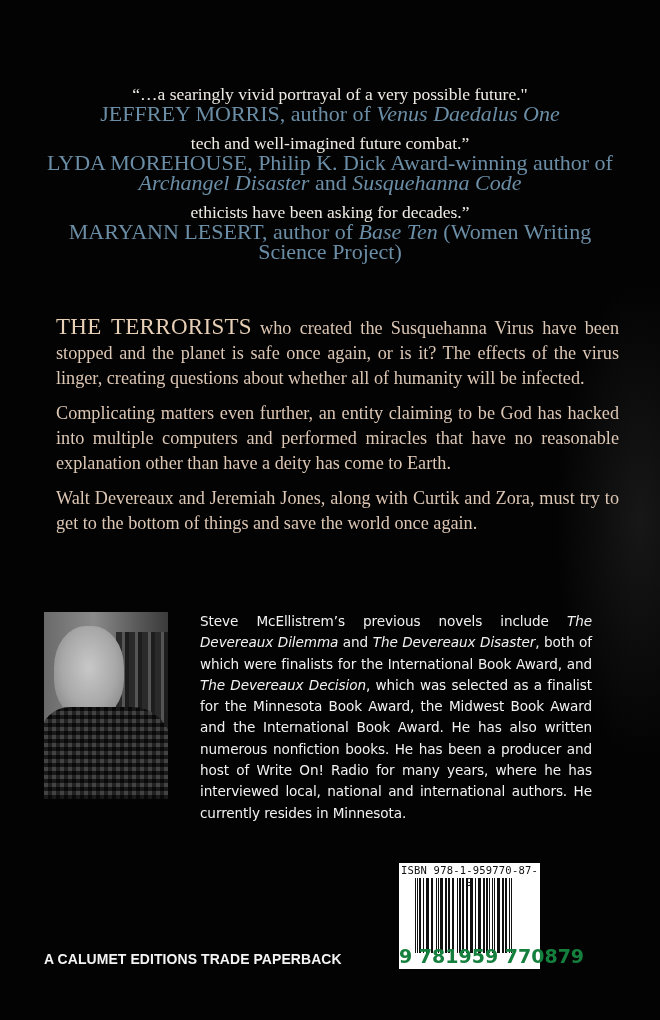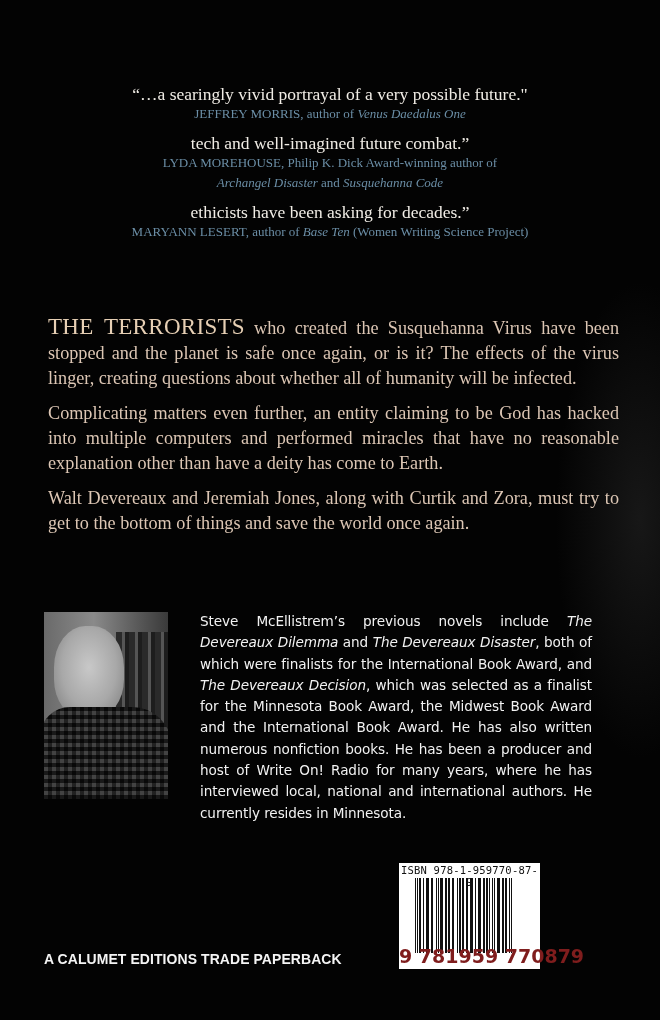--- a/index.html
+++ b/index.html
@@ -17,30 +17,30 @@
     .blurbs {
       position:absolute; left:40px; top:84px; width:580px;
       text-align:center;
       font-family:"Liberation Serif", "DejaVu Serif", serif;
     }
     .blurb { margin-bottom:9px; }
     .quote {
       color:#f1ede6; font-size:17.5px; line-height:20px;
     }
     .attrib {
-      color:#6b8ea6; font-size:13px; line-height:20px;
+      color:#6b8ea6; font-size:22px; line-height:20px;
     }
     .attrib i { font-style:italic; }
     .synopsis {
       position:absolute; left:44px; top:314px; width:575px;
       font-family:"Liberation Serif", "DejaVu Serif", serif;
       color:#dcc6b4; font-size:18.2px; line-height:25px;
       text-align:justify;
     }
-    .synopsis p { margin:0 0 10px 4px; }
+    .synopsis p { margin:0 0 10px 12px; }
     .lead-caps { font-size:23px; color:#e6cfb4; letter-spacing:0.3px; }
     .author-photo {
       position:absolute; left:44px; top:612px; width:124px; height:187px;
       background:
         linear-gradient(180deg, rgba(0,0,0,0) 0%, rgba(0,0,0,0) 100%),
         #6e6e6e;
       overflow:hidden;
     }
     .photo-bg {
       position:absolute; inset:0;
@@ -81,21 +81,21 @@
       font-size:10.5px; color:#111; letter-spacing:0.2px;
     }
     .bars {
       position:absolute; left:16px; top:15px; width:120px; height:75px;
       display:flex; align-items:stretch;
     }
     .bar { background:#111; height:100%; }
     .isbn-bottom {
       position:absolute; left:0; top:82px; width:141px;
       font-family:"DejaVu Sans", "Liberation Sans", sans-serif;
-      font-size:19px; color:#7f1d1d; font-weight:bold; line-height:22px;
+      font-size:19px; color:#15803d; font-weight:bold; line-height:22px;
       white-space:pre;
     }
     .publisher {
       position:absolute; left:44px; top:950px;
       font-family:"Liberation Sans", "DejaVu Sans", sans-serif;
       font-weight:bold; font-size:15px; color:#f4f4f4;
       letter-spacing:0.1px;
       transform:scaleX(0.93); transform-origin:left center;
     }
   </style>

